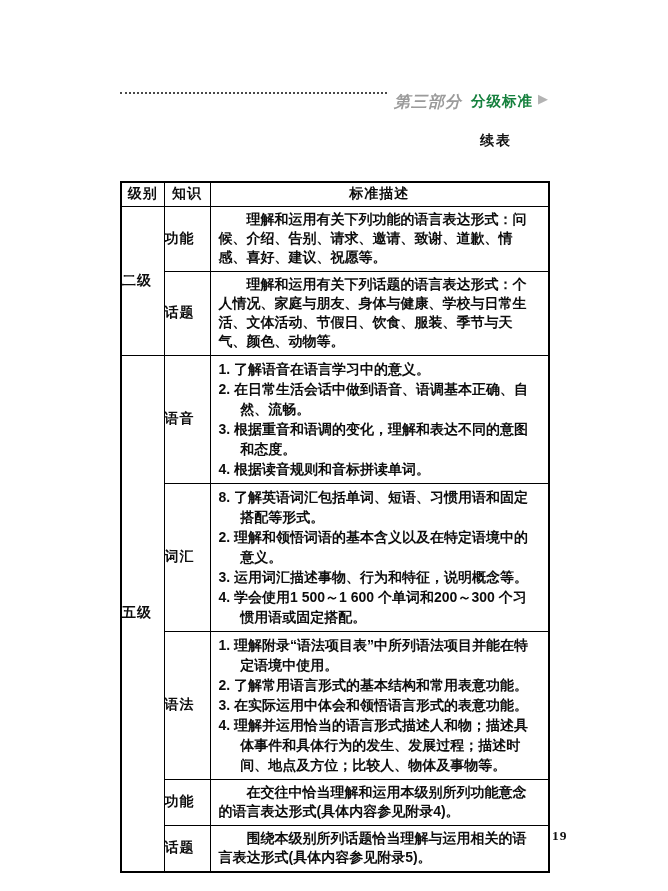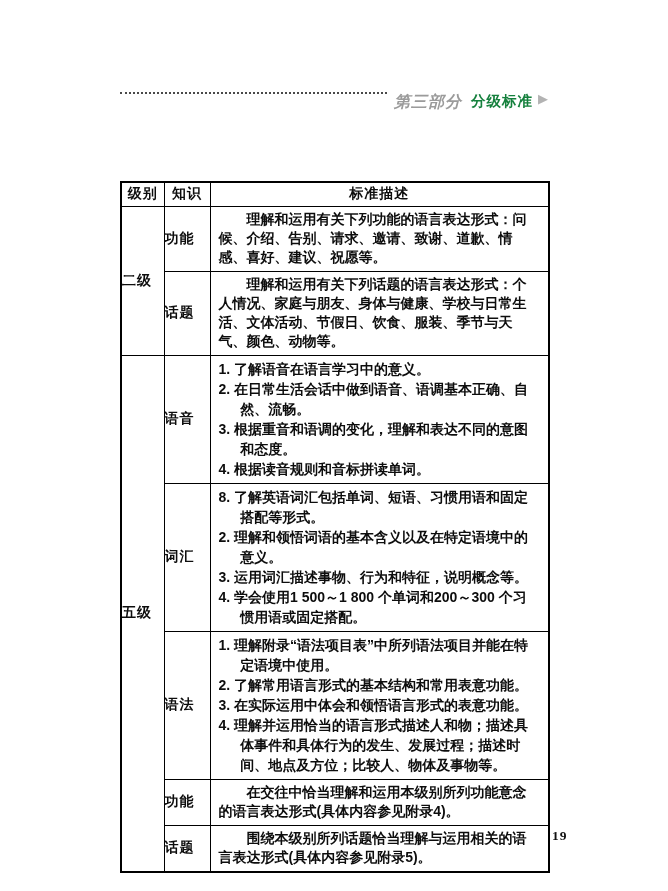--- a/index.html
+++ b/index.html
@@ -124,20 +124,21 @@
 
 <div class="sheet">
 
   <div class="running-head">
     <span class="dotted-rule"></span>
     <span class="part-label">第三部分</span>
     <span class="part-title">分级标准</span>
     <span class="arrow">▶</span>
   </div>
 
+  <div class="continued">续表</div>
 
   <table class="std">
     <colgroup>
       <col style="width:43px">
       <col style="width:46px">
       <col style="width:339px">
     </colgroup>
     <thead>
       <tr>
         <th class="hdr">级别</th>
@@ -168,21 +169,21 @@
           <div class="num-item">3. 根据重音和语调的变化，理解和表达不同的意图和态度。</div>
           <div class="num-item">4. 根据读音规则和音标拼读单词。</div>
         </td>
       </tr>
       <tr>
         <td class="knowledge">词汇</td>
         <td class="desc">
           <div class="num-item">8. 了解英语词汇包括单词、短语、习惯用语和固定搭配等形式。</div>
           <div class="num-item">2. 理解和领悟词语的基本含义以及在特定语境中的意义。</div>
           <div class="num-item">3. 运用词汇描述事物、行为和特征，说明概念等。</div>
-          <div class="num-item">4. 学会使用1 500～1 800 个单词和200～300 个习惯用语或固定搭配。</div>
+          <div class="num-item">4. 学会使用1 500～1 600 个单词和200～300 个习惯用语或固定搭配。</div>
         </td>
       </tr>
       <tr>
         <td class="knowledge">语法</td>
         <td class="desc">
           <div class="num-item">1. 理解附录“语法项目表”中所列语法项目并能在特定语境中使用。</div>
           <div class="num-item">2. 了解常用语言形式的基本结构和常用表意功能。</div>
           <div class="num-item">3. 在实际运用中体会和领悟语言形式的表意功能。</div>
           <div class="num-item">4. 理解并运用恰当的语言形式描述人和物；描述具体事件和具体行为的发生、发展过程；描述时间、地点及方位；比较人、物体及事物等。</div>
         </td>

